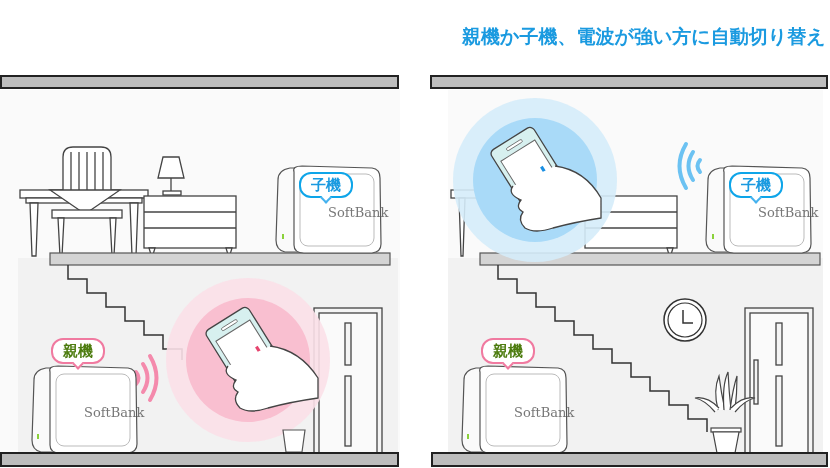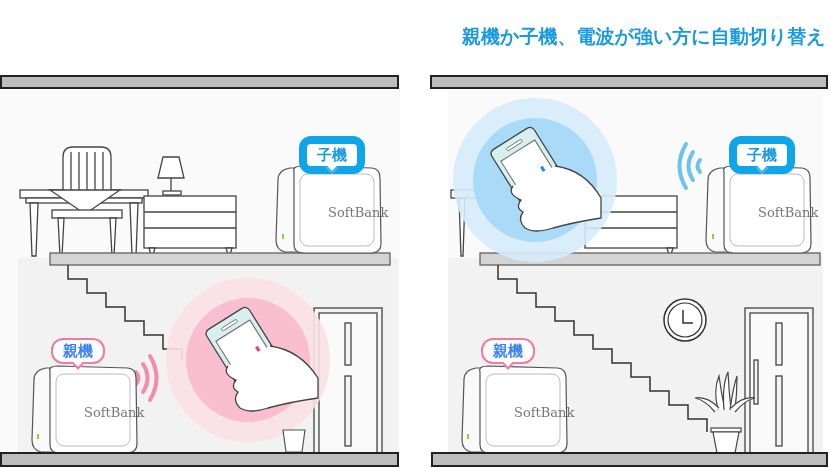--- a/index.html
+++ b/index.html
@@ -2,23 +2,23 @@
 <html><head>
 <meta charset="utf-8">
 <style>
   html,body{margin:0;padding:0;background:#fff;}
   body{width:830px;height:468px;position:relative;overflow:hidden;font-family:"DejaVu Sans",sans-serif;}
   .headline{position:absolute;left:462px;top:24px;width:340px;text-align:center;color:#1a9ae0;font-size:19px;font-weight:bold;letter-spacing:0px;white-space:nowrap;}
   .panel{position:absolute;top:0;width:415px;height:468px;}
   .panel svg{position:absolute;left:0;top:0;}
   .bubble{position:absolute;height:22px;padding:0 10px;border-radius:12px;background:#fff;font-size:15px;font-weight:bold;line-height:22px;text-align:center;}
   .bubble:after{content:"";position:absolute;left:50%;bottom:-6px;margin-left:-4px;width:6px;height:6px;background:#fff;transform:rotate(45deg);}
-  .bubble.blue{border:8px solid #0ea5e9;color:#1a9ae0;}
+  .bubble.blue{border:2px solid #0ea5e9;color:#1a9ae0;margin-top:36px;}
   .bubble.blue:after{border-right:2px solid #45b2ef;border-bottom:2px solid #45b2ef;}
-  .bubble.pink{border:2px solid #f07aa0;color:#3b82f6;}
+  .bubble.pink{border:2px solid #f07aa0;color:#4d7c0f;}
   .bubble.pink:after{border-right:2px solid #f07aa0;border-bottom:2px solid #f07aa0;}
   .brand{position:absolute;font-size:13px;color:#777;font-family:"DejaVu Serif",serif;}
 </style>
 </head>
 <body>
 
 <div class="headline">親機か子機、電波が強い方に自動切り替え</div>
 
 <div class="panel" style="left:0">
   <svg width="415" height="468" viewBox="0 0 415 468">

